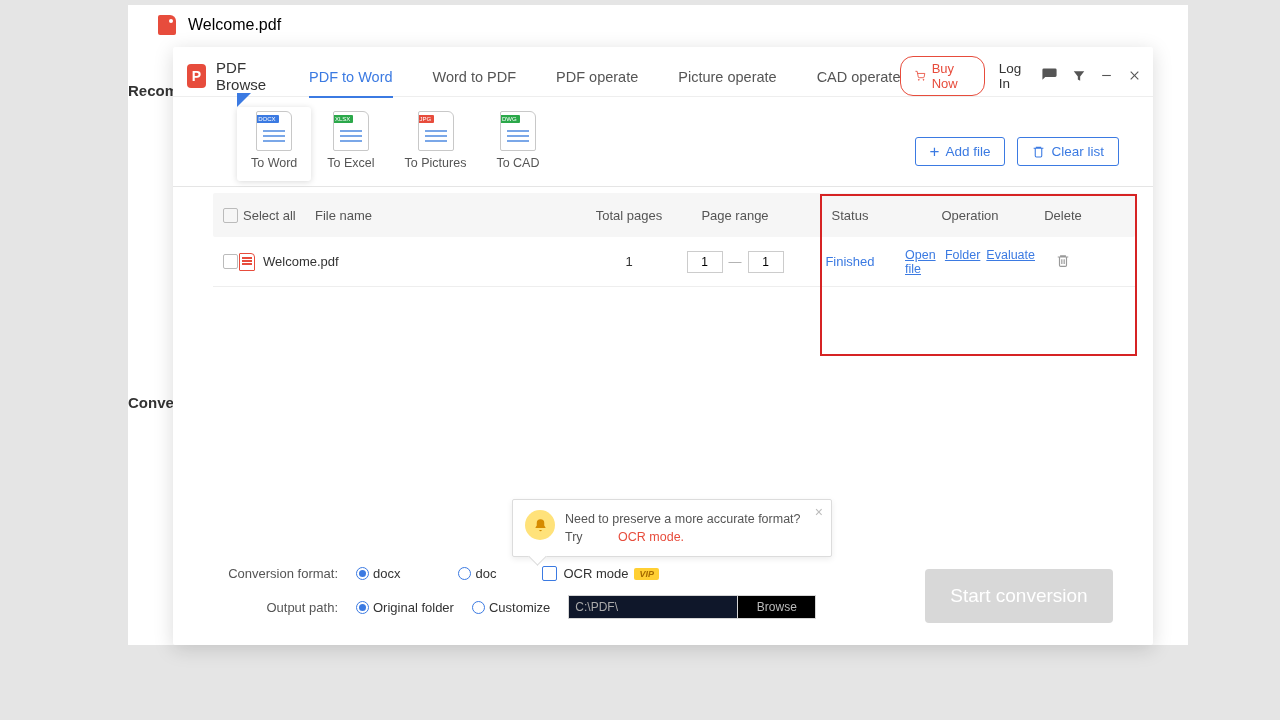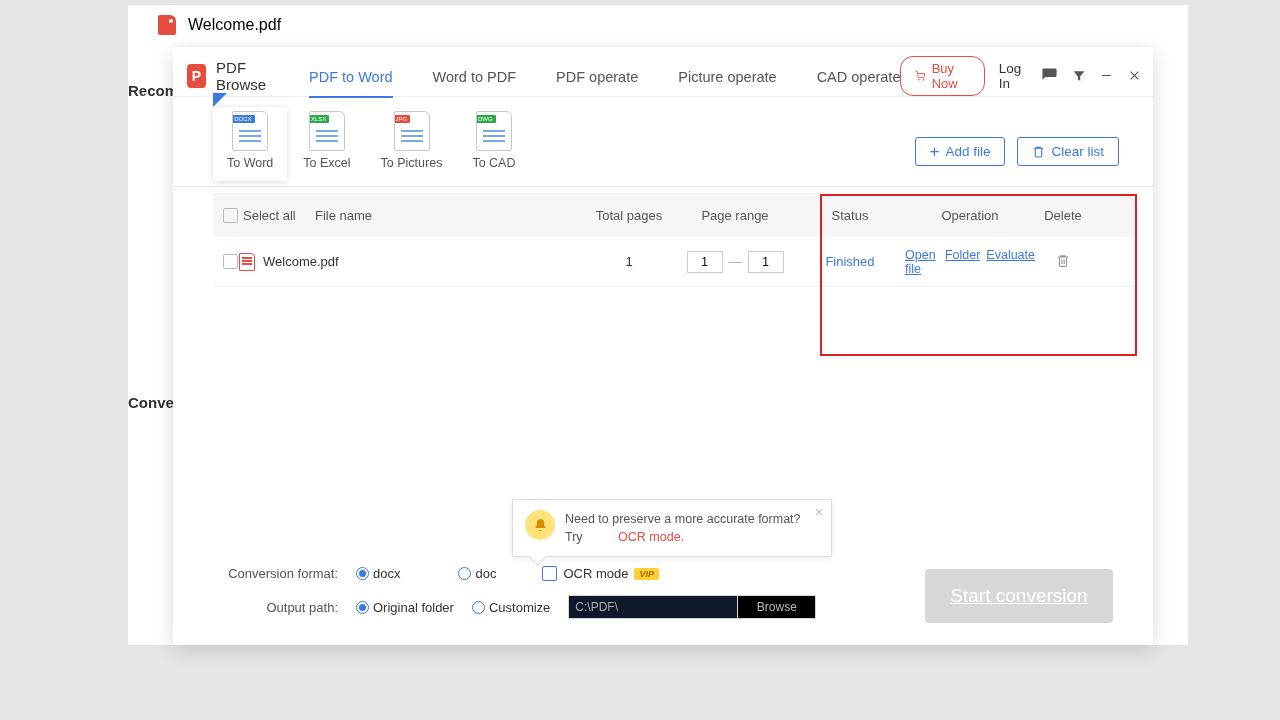--- a/index.html
+++ b/index.html
@@ -24,21 +24,21 @@
 .tabs { display:flex; gap: 40px; }
 .tab { font-size:14.5px; color:#555; padding: 14px 0 12px; position:relative; cursor:pointer; white-space:nowrap; }
 .tab.active { color:#3b7ae2; }
 .tab.active::after { content:''; position:absolute; left:0; right:0; bottom:-1px; height:2px; background:#3b7ae2; }
 .titlebar-right { margin-left:auto; display:flex; align-items:center; gap:14px; }
 .buy-now { display:flex; align-items:center; gap:6px; border:1.5px solid #e74c3c; color:#e74c3c; font-size:13px; padding:4px 14px; border-radius: 13px; cursor:pointer; }
 .login { font-size:13.5px; color:#333; cursor:pointer; }
 .icon-btn { width:18px; height:18px; cursor:pointer; color:#555; display:flex; align-items:center; justify-content:center; }
 
 
-.sub-toolbar { display:flex; align-items:flex-start; padding: 10px 24px 0 40px; gap: 22px; border-bottom: 1px solid #e5e5e5; height: 90px; }
+.sub-toolbar { display:flex; align-items:flex-start; padding: 10px 24px 0 64px; gap: 22px; border-bottom: 1px solid #e5e5e5; height: 90px; }
 .fmt { display:flex; flex-direction:column; align-items:center; gap:5px; padding: 4px 14px 11px; cursor:pointer; border-radius:3px; position:relative; }
 .fmt.sel { box-shadow: 0 1px 6px rgba(0,0,0,.15); }
 .fmt.sel::before { content:''; position:absolute; top:0; left:0; border-width: 0 14px 14px 0; border-style:solid; border-color: transparent #3b7ae2 transparent transparent; transform: rotate(-90deg); transform-origin: top left; }
 .fmt.sel::after { content:'✓'; position:absolute; top:-1px; left:2px; color:#fff; font-size:9px; }
 .doc-icon { width:36px; height:40px; border:1px solid #c8c8c8; border-radius: 2px 6px 2px 2px; position:relative; overflow:hidden; }
 .doc-icon .badge { position:absolute; top:3px; left:-2px; font-size:6px; color:#fff; padding:1px 3px; border-radius:1px; }
 .doc-icon .lines { position:absolute; top:18px; left:6px; right:6px; }
 .doc-icon .lines div { height:2px; background:#7aa7e8; margin-bottom:3px; }
 .fmt-label { font-size:12.5px; color:#555; }
 .tool-right { margin-left:auto; display:flex; gap:12px; align-items:center; padding-top: 30px; padding-right:10px; }
@@ -78,21 +78,21 @@
 .footer { padding: 10px 40px 12px 40px; position:relative; }
 .footer-row { display:flex; align-items:center; font-size:13px; color:#333; margin-bottom: 14px; gap:18px; }
 .footer-label { width:125px; text-align:right; color:#555; }
 .radio { width:13px; height:13px; border:1.5px solid #3b7ae2; border-radius:50%; display:inline-flex; align-items:center; justify-content:center; margin-right:4px; cursor:pointer; }
 .radio.on::after { content:''; width:7px; height:7px; background:#3b7ae2; border-radius:50%; }
 .radio-item { display:flex; align-items:center; cursor:pointer; }
 .ocr-check { display:flex; align-items:center; gap:6px; cursor:pointer; }
 .vip { background:#ffcf33; color:#a66b00; font-size:9px; font-weight:700; font-style:italic; padding:1px 5px; border-radius:2px; }
 .path-input { width:170px; height:24px; border:1px solid #d6d6d6; background:#0f172a; color:#aaa; font-size:12px; padding:0 6px; }
 .browse-btn { height:24px; width:78px; background:#000000; border:1px solid #d6d6d6; border-left:none; color:#bbb; font-size:12px; cursor:not-allowed; }
-.start-btn { position:absolute; right:40px; bottom:22px; width:188px; height:54px; border-radius:4px; background:#d8d8d8; color:#fff; font-size:19px; display:flex; align-items:center; justify-content:center; cursor:not-allowed;text-decoration:underline; }
+.start-btn { position:absolute; right:40px; bottom:22px; width:188px; height:54px; border-radius:4px; background:#d8d8d8; color:#fff; font-size:19px; display:flex; align-items:center; justify-content:center; cursor:not-allowed; }
 
 
 .tooltip { position:absolute; left:512px; top:499px; width:320px; border:1px solid #dcdcdc; background:#fff; border-radius:2px; display:flex; padding:10px 24px 10px 12px; gap:10px; box-shadow: 0 2px 6px rgba(0,0,0,.08); }
 .tooltip::after { content:''; position:absolute; bottom:-7px; left:18px; width:12px; height:12px; background:#fff; border-right:1px solid #dcdcdc; border-bottom:1px solid #dcdcdc; transform:rotate(45deg); }
 .bell-circ { width:30px; height:30px; border-radius:50%; background:#ffe27a; display:flex; align-items:center; justify-content:center; flex-shrink:0; }
 .bell-circ svg { width:15px; height:15px; fill:#d68b00; }
 .tooltip-text { font-size:12.5px; color:#555; line-height:1.45; }
 .tooltip-text .ocr-link { color:#e74c3c;margin-left:32px; }
 .tooltip .close-x { position:absolute; top:4px; right:8px; color:#bbb; cursor:pointer; font-size:14px; }
 </style>

